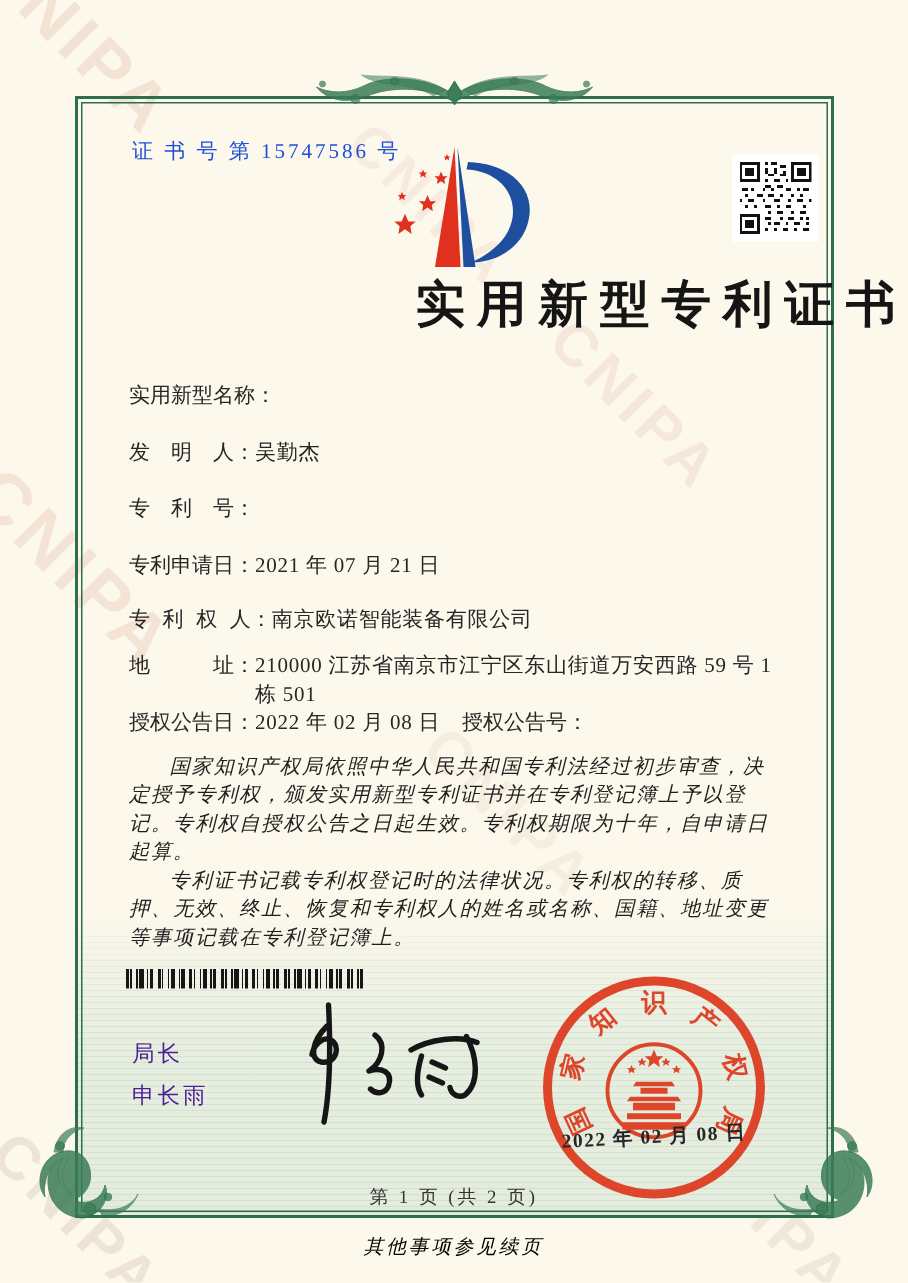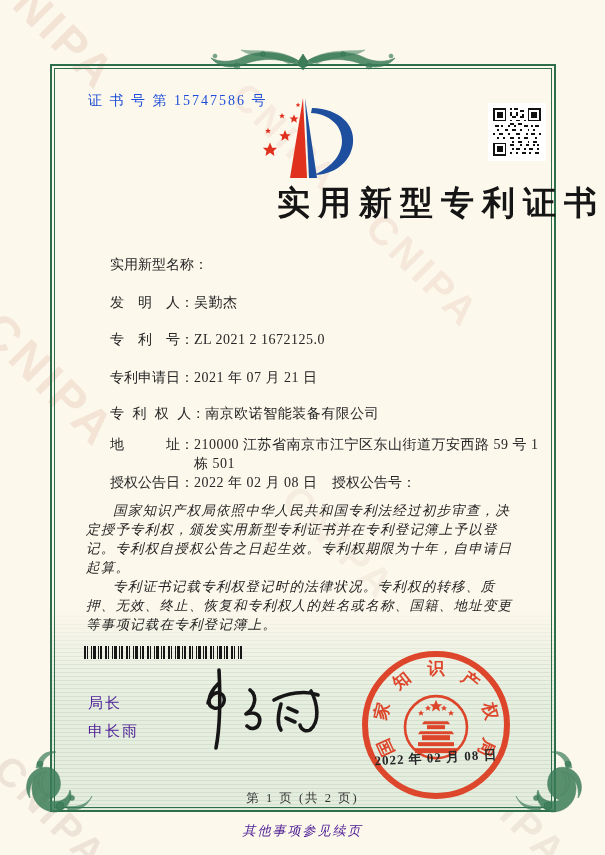--- a/index.html
+++ b/index.html
@@ -62,21 +62,21 @@
     display:flex;align-items:center;justify-content:center;
   }
   .title{
     position:absolute;left:0;top:181px;width:100%;
     text-align:right;font-size:33px;font-weight:700;letter-spacing:8px;
     color:#151515;
   }
 
   
   .fields{position:absolute;left:86px;top:0;width:436px;font-size:14px;color:#262626;}
-  .frow{position:absolute;left:0;display:flex;line-height:20px;margin-left:24px;}
+  .frow{position:absolute;left:0;display:flex;line-height:20px;}
   .frow .lab{white-space:nowrap;flex:none;}
   .frow .val{letter-spacing:.5px;}
   .r0{top:255px;} .r1{top:293px;} .r2{top:330px;} .r3{top:368px;}
   .r4{top:404px;font-family:Liberation Mono, monospace;} .r5{top:435px;} .r6{top:473px;width:436px;}
   .r5 .val{width:358px;word-break:break-all;line-height:19px;}
   .grant2{position:absolute;left:222px;top:0;display:flex;white-space:nowrap;}
 
   
   .legal{
     position:absolute;left:86px;top:501px;width:436px;
@@ -120,21 +120,21 @@
     font-size:13px;font-weight:700;letter-spacing:1px;color:#262626;
     transform:rotate(-3deg);white-space:nowrap;
   }
 
   .page-num{
     position:absolute;left:0;top:790px;width:100%;text-align:center;
     font-size:12.5px;letter-spacing:2px;color:#333;
   }
   .cont-note{
     position:absolute;left:0;top:822px;width:100%;text-align:center;
-    font-size:13px;font-style:italic;letter-spacing:2px;color:#4c1d95;
+    font-size:13px;font-style:italic;letter-spacing:2px;color:#000000;
   }
 </style>
 </head>
 <body>
 
 <div class="wm wm1">CNIPA</div>
 <div class="wm wm2">CNIPA</div>
 <div class="wm wm3">CNIPA</div>
 <div class="wm wm4">CNIPA</div>
 <div class="wm wm5">CNIPA</div>
@@ -223,21 +223,20 @@
 <div class="fields">
   <div class="frow r0">
     <span class="lab">实用新型名称：</span>
   </div>
   <div class="frow r1">
     <span class="lab">发　明　人：</span>
     <span class="val">吴勤杰</span>
   </div>
   <div class="frow r2">
     <span class="lab">专　利　号：</span>
-    <span class="val">ZL 2021 2 1672125.0</span>
   </div>
   <div class="frow r3">
     <span class="lab">专利申请日：</span>
     <span class="val">2021 年 07 月 21 日</span>
   </div>
   <div class="frow r4">
     <span class="lab">专 利 权 人：</span>
     <span class="val">南京欧诺智能装备有限公司</span>
   </div>
   <div class="frow r5">

